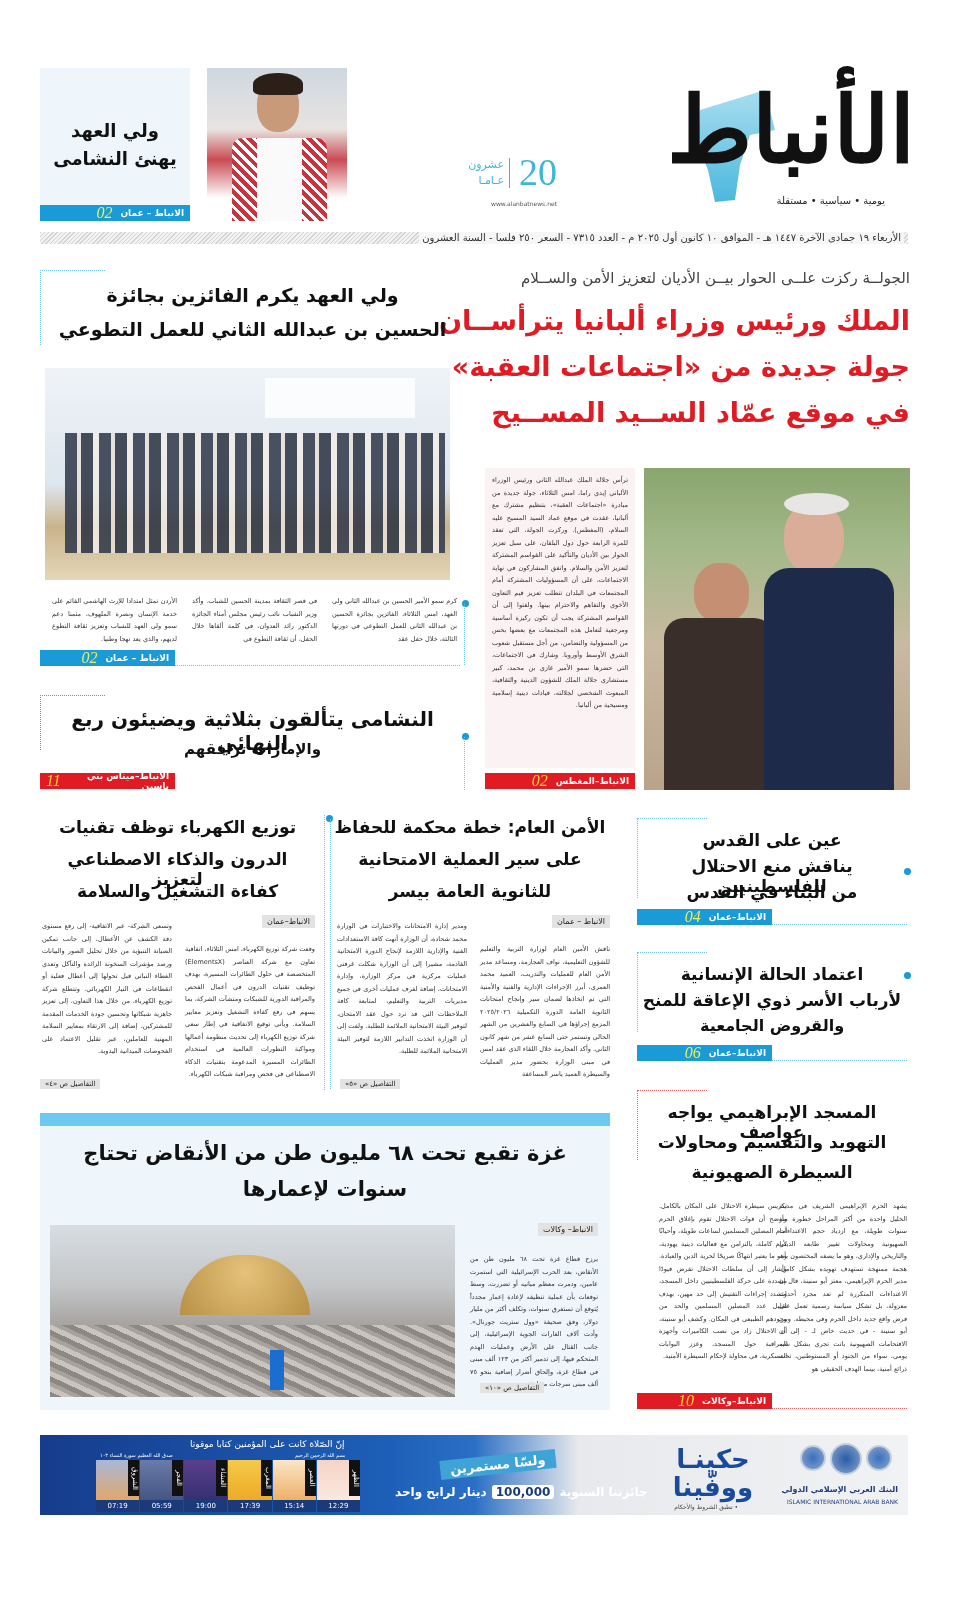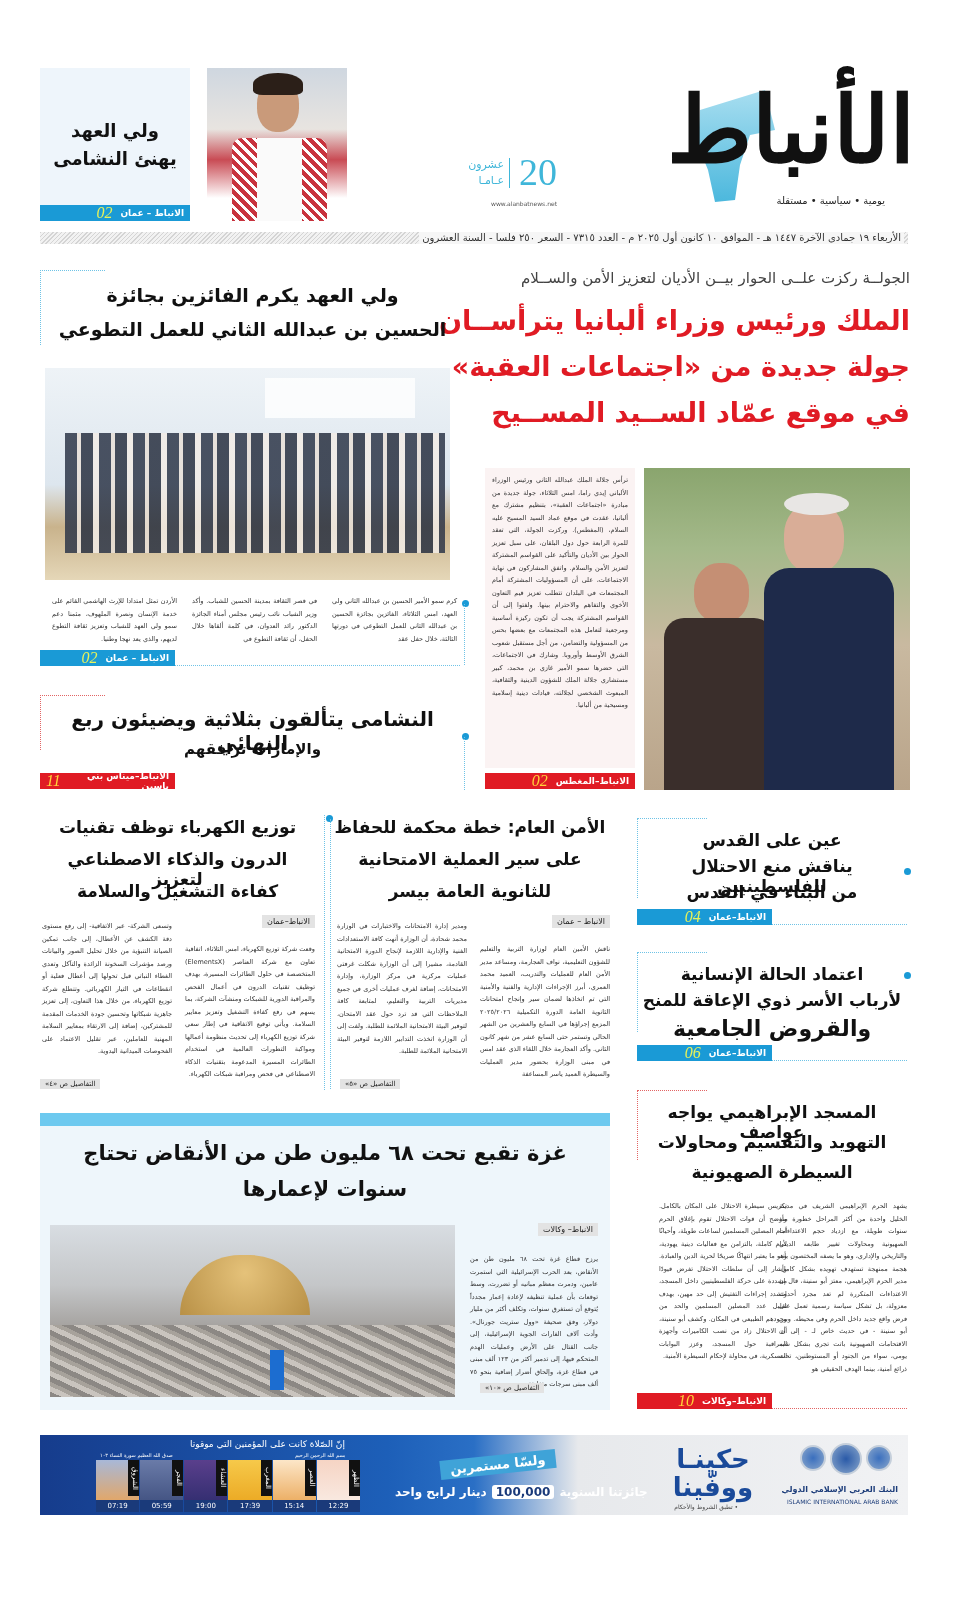--- a/index.html
+++ b/index.html
@@ -172,21 +172,21 @@
   </div>
   <div class="abs dot-line-h" style="left:135px;top:106px;width:135px;"></div>
   <div class="abs bullet" style="right:-4px;top:50px;"></div>
 </div>
 
 <div class="abs" style="left:637px;top:952px;width:270px;height:110px;">
   <div class="abs dot-line-h" style="left:0;top:0;width:70px;"></div>
   <div class="abs dot-line-v" style="left:0;top:0;height:80px;"></div>
   <div class="abs headline" style="left:0;right:0;top:12px;font-size:17px;">اعتماد الحالة الإنسانية</div>
   <div class="abs headline" style="left:0;right:0;top:38px;font-size:17px;">لأرباب الأسر ذوي الإعاقة للمنح</div>
-  <div class="abs headline" style="left:0;right:0;top:64px;font-size:22px;">والقروض الجامعية</div>
+  <div class="abs headline" style="left:0;right:0;top:64px;font-size:16px;">والقروض الجامعية</div>
   <div class="abs tag-bar tag-blue" style="left:0;top:93px;width:135px;">
     <span>الانباط–عمان</span>
     <span class="pg">06</span>
   </div>
   <div class="abs dot-line-h" style="left:135px;top:108px;width:135px;"></div>
   <div class="abs bullet" style="right:-4px;top:20px;"></div>
 </div>
 
 <div class="abs" style="left:637px;top:1090px;width:270px;height:325px;">
   <div class="abs dot-line-h-red" style="left:0;top:0;width:70px;"></div>
@@ -234,21 +234,21 @@
   </div>
   <div class="abs" style="right:150px;top:10px;width:90px;font-size:26px;line-height:28px;font-weight:bold;color:#1a4a9a;text-align:center;">حكينـا ووفّينا</div>
   <div class="abs" style="right:170px;top:68px;font-size:6px;color:#444;white-space:nowrap;">• تطبق الشروط والأحكام</div>
   <div class="abs" style="left:400px;top:20px;background:#3fa3d8;color:#fff;font-size:13px;font-weight:bold;padding:2px 10px;transform:rotate(-6deg);white-space:nowrap;">ولسّا مستمرين</div>
   <div class="abs" style="left:355px;top:50px;color:#fff;font-size:12px;font-weight:bold;display:flex;gap:5px;align-items:center;white-space:nowrap;">
     <span>جائزتنا السنوية</span>
     <span style="background:#fff;color:#1a3a7a;padding:0 4px;border-radius:3px;">100,000</span>
     <span>دينار لرابح واحد</span>
   </div>
 
-  <div class="abs" style="left:150px;top:4px;font-size:9px;color:#fff;white-space:nowrap;">إنّ الصّلاة كانت على المؤمنين التي موقوتا</div>
+  <div class="abs" style="left:150px;top:4px;font-size:9px;color:#fff;white-space:nowrap;">إنّ الصّلاة كانت على المؤمنين كتابا موقوتا</div>
   <div class="abs" style="left:255px;top:17px;font-size:5px;color:#fff;white-space:nowrap;">بسم الله الرحمن الرحيم</div>
   <div class="abs" style="left:60px;top:17px;font-size:5px;color:#fff;white-space:nowrap;">صدق الله العظيم سورة النساء ١٠٣</div>
   <div class="abs" style="left:55px;top:25px;width:265px;height:52px;display:flex;flex-direction:row;">
     <div id="prayer-list" style="display:flex;flex-direction:row;width:100%;height:100%;">
         <div style="flex: 1 1 0%; position: relative; background: linear-gradient(rgb(246, 212, 196), rgb(249, 239, 232)); margin-left: 1px;">
           <div style="position: absolute; right: 0px; top: 0px; width: 11px; height: 36px; background: rgb(17, 17, 17); color: rgb(255, 255, 255); font-size: 7px; writing-mode: vertical-rl; text-align: center;">الظهر</div>
           <div style="position: absolute; left: 0px; right: 0px; bottom: 0px; height: 12px; background: rgb(26, 58, 122); color: rgb(255, 255, 255); font-size: 7px; text-align: center; line-height: 12px; direction: ltr;">12:29</div>
         </div>
         <div style="flex: 1 1 0%; position: relative; background: linear-gradient(rgb(252, 230, 200), rgb(232, 160, 74)); margin-left: 1px;">
           <div style="position: absolute; right: 0px; top: 0px; width: 11px; height: 36px; background: rgb(17, 17, 17); color: rgb(255, 255, 255); font-size: 7px; writing-mode: vertical-rl; text-align: center;">العصر</div>

